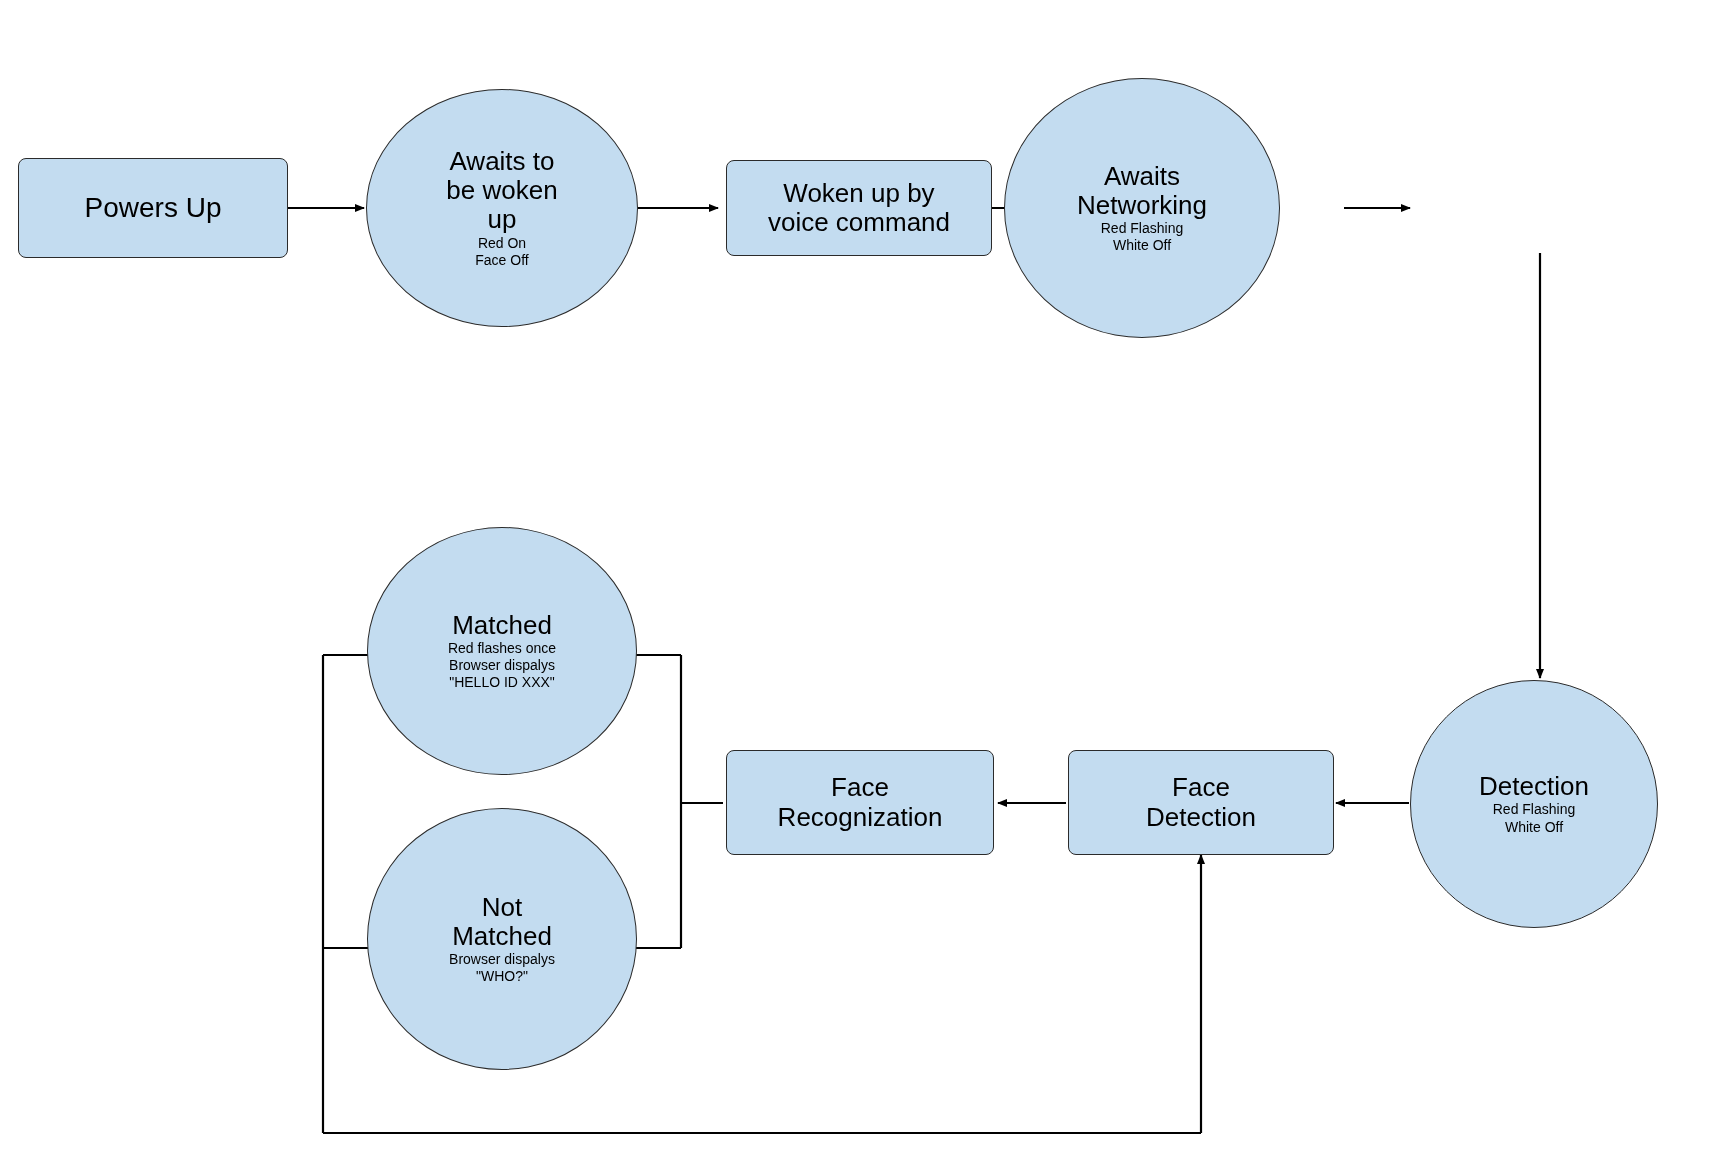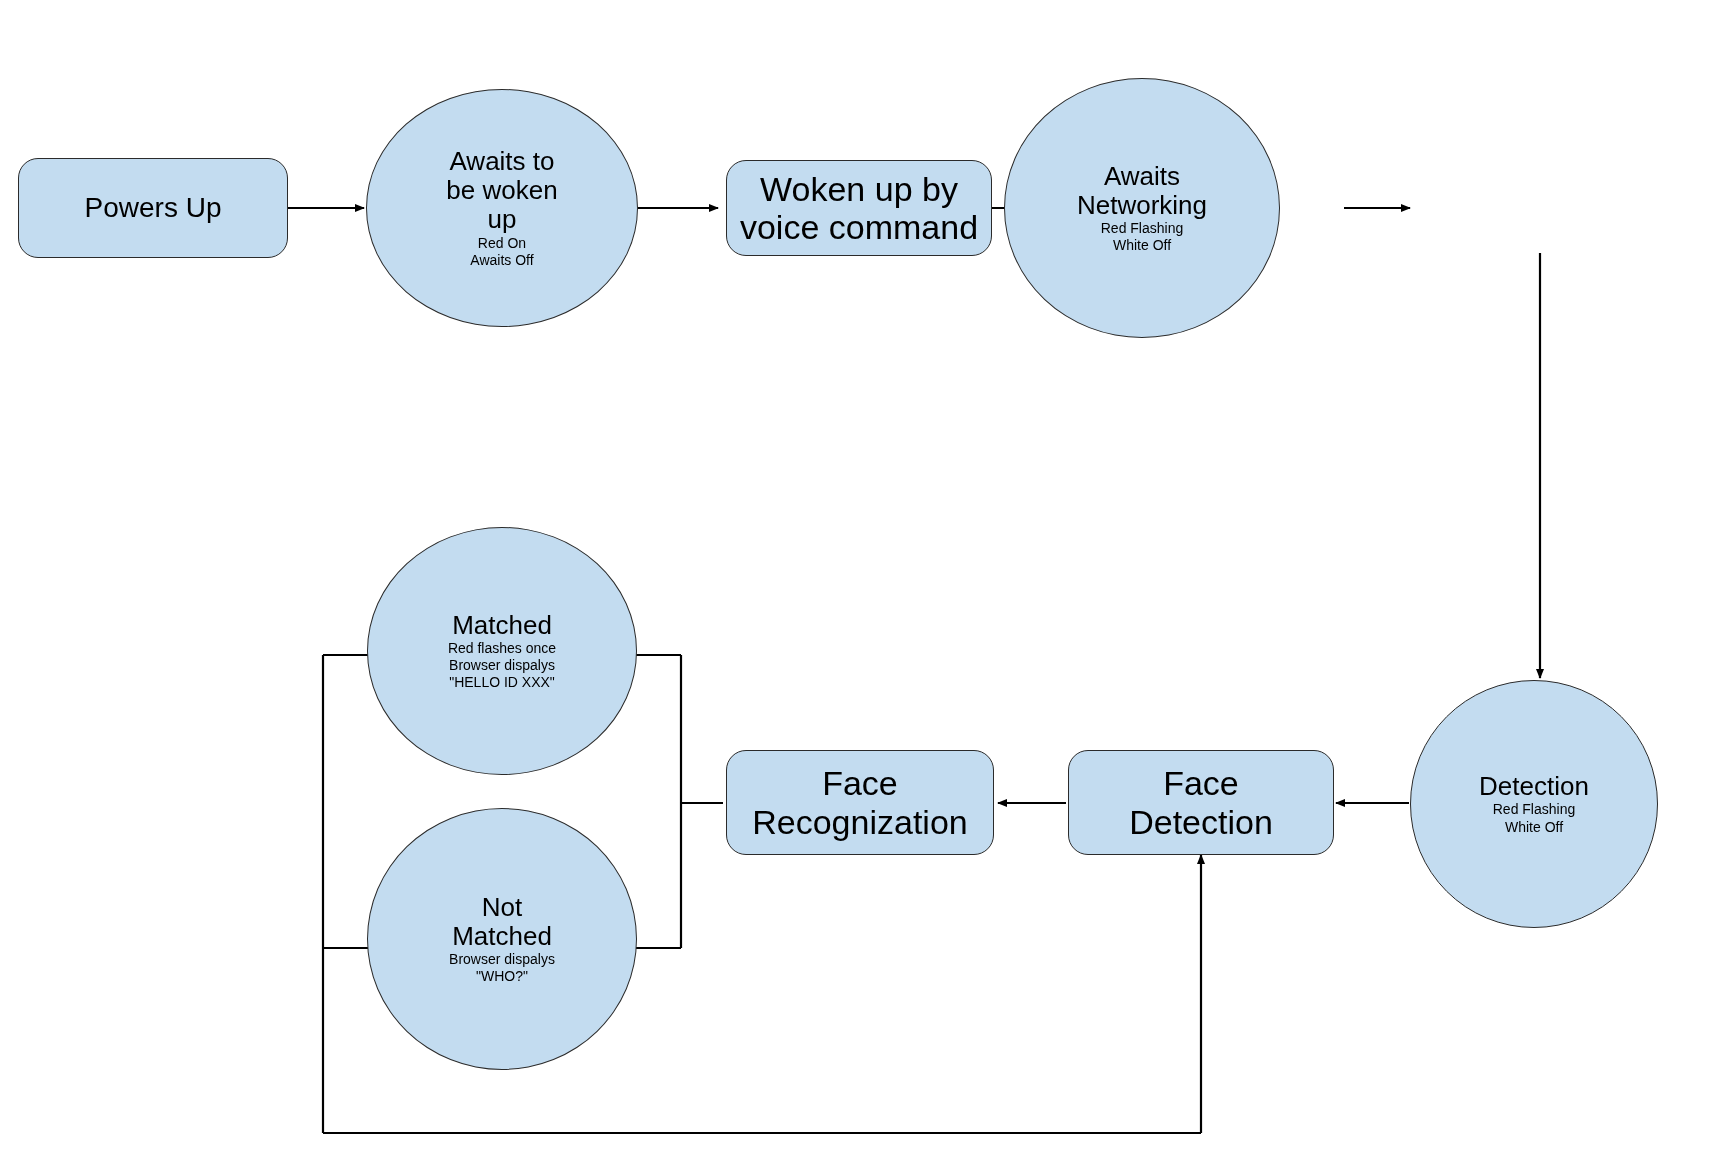--- a/index.html
+++ b/index.html
@@ -29,27 +29,27 @@
     border: 1px solid #2b2b2b;
     box-sizing: border-box;
     display: flex;
     flex-direction: column;
     align-items: center;
     justify-content: center;
     text-align: center;
     color: #000000;
   }
   .node.rect {
-    border-radius: 20px;
+    border-radius: 8px;
   }
   .node.circle {
     border-radius: 50%;
   }
   .node .title {
-    font-size: 34px;
+    font-size: 26px;
     line-height: 1.12;
     white-space: pre-line;
   }
   .node .sub {
     font-size: 14px;
     line-height: 1.22;
     white-space: pre-line;
   }
   .node.circle .title {
     font-size: 26px;
@@ -97,21 +97,21 @@
 
   <div class="node rect big-title" style="left:18px; top:158px; width:270px; height:100px;">
     <div class="title">Powers Up</div>
   </div>
 
   <div class="node circle" style="left:366px; top:89px; width:272px; height:238px;">
     <div class="title">Awaits to
 be woken
 up</div>
     <div class="sub">Red On
-Awaits Off</div>
+Face Off</div>
   </div>
 
   <div class="node rect" style="left:726px; top:160px; width:266px; height:96px;">
     <div class="title">Woken up by
 voice command</div>
   </div>
 
   <div class="node circle" style="left:1004px; top:78px; width:276px; height:260px;">
     <div class="title">Awaits
 Networking</div>

